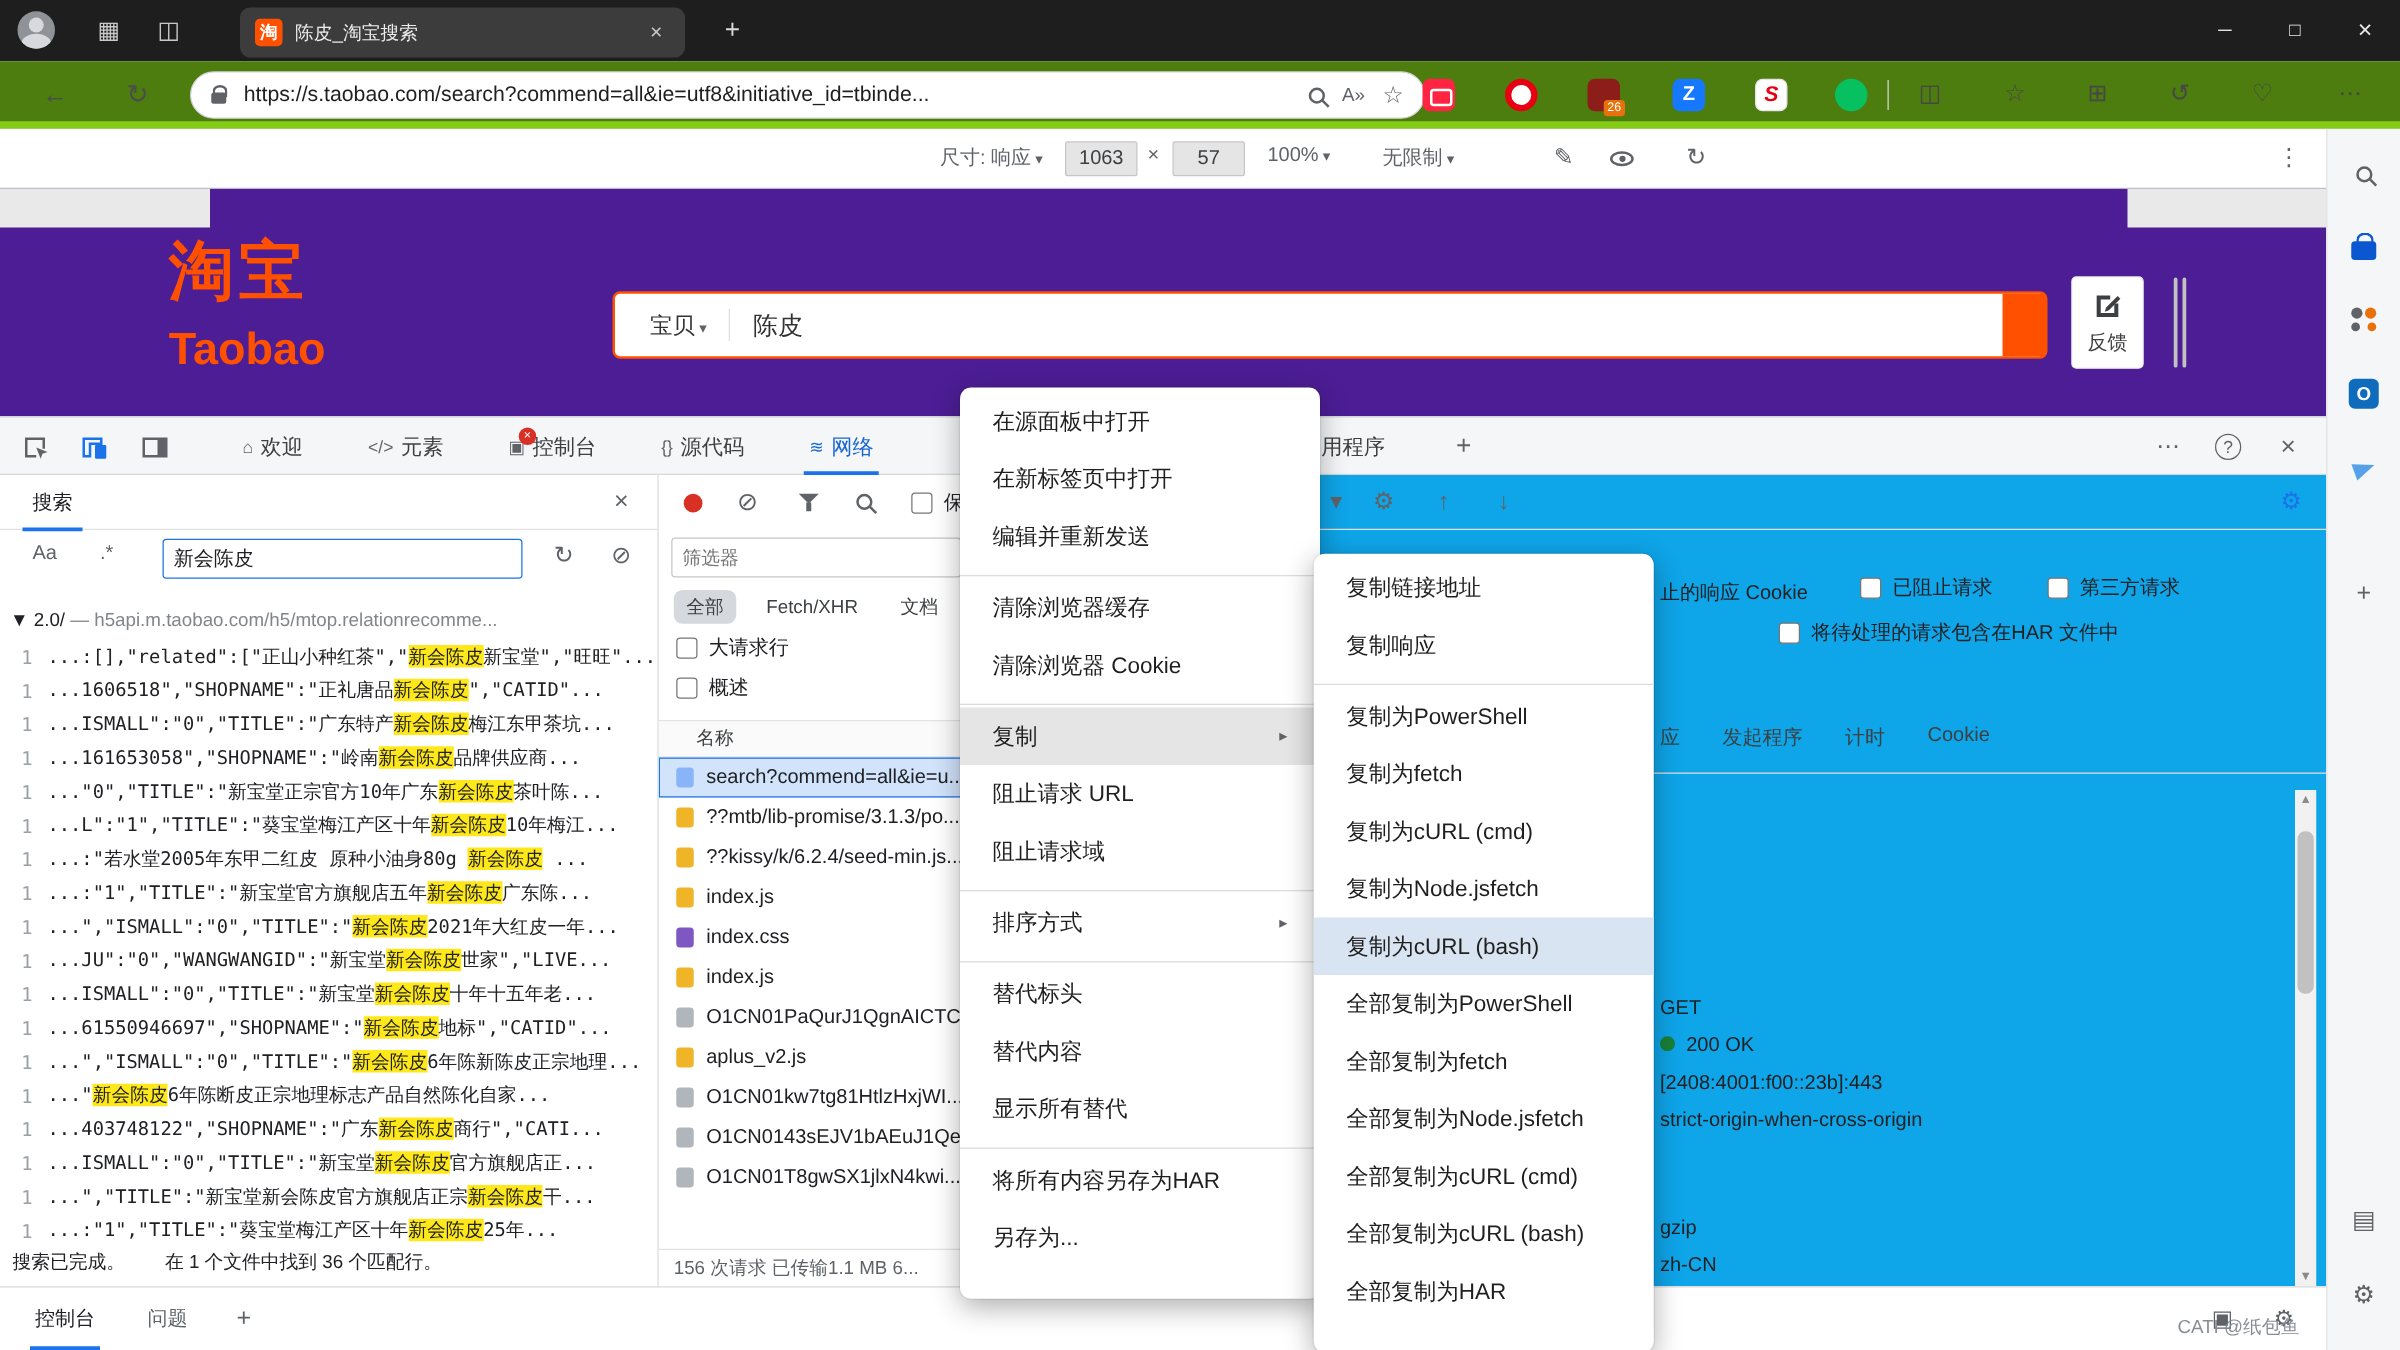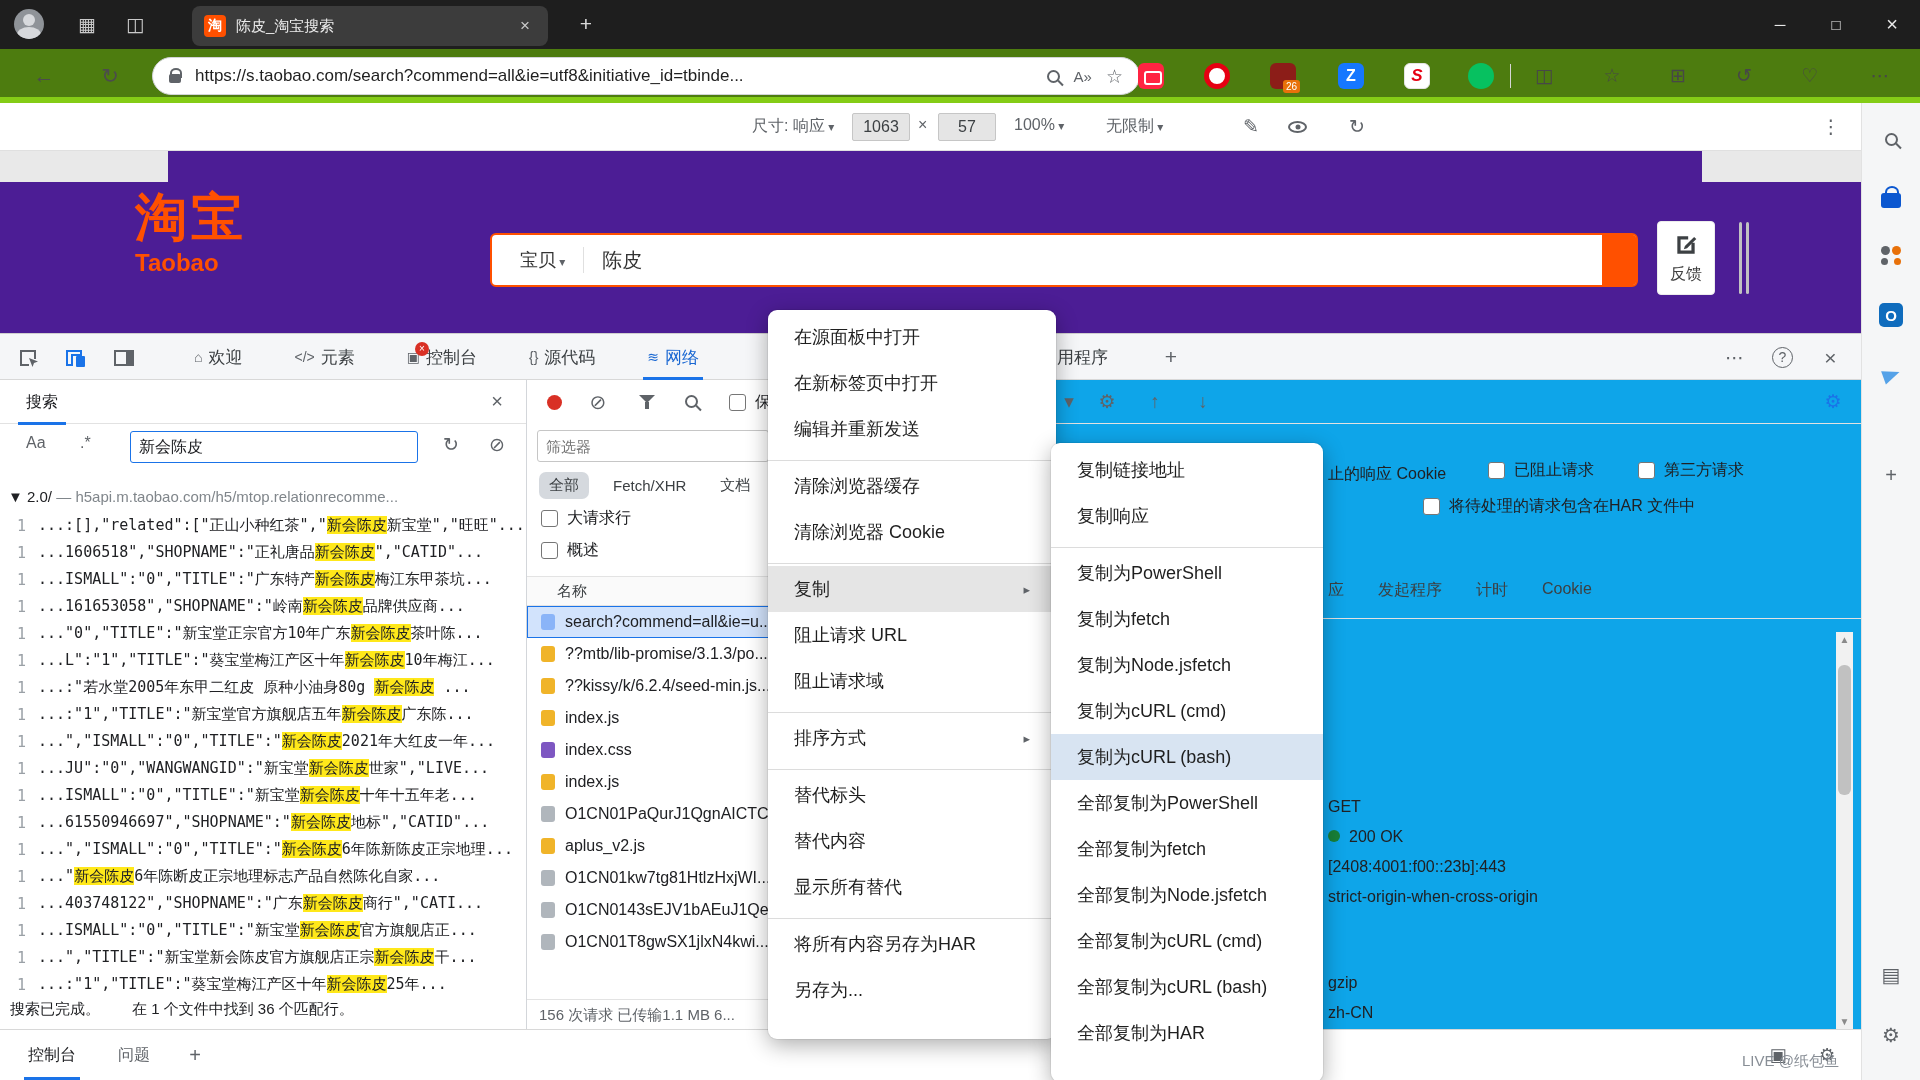--- a/index.html
+++ b/index.html
@@ -68,21 +68,21 @@
 [data-name="stylus-icon"]::before{content:"✎"}
 [data-name="rotate-icon"]::before{content:"↻"}
 [data-name="emu-more-icon"]::before{content:"⋮"}
 .eye{position:absolute;width:19px;height:12px;border:2px solid #5f6368;border-radius:50%}
 .eye::after{content:"";position:absolute;left:50%;top:50%;transform:translate(-50%,-50%);width:5px;height:5px;background:#5f6368;border-radius:50%}
 
 #page{position:absolute;left:0;top:151px;width:1861px;height:182px;background:#4c1d95;overflow:hidden}
 .gcorner{position:absolute;top:0;height:31px;background:#e9e9e9}
 .tblogo{position:absolute;left:135px;top:40px;color:#ff5000;line-height:1}
 .tblogo .cn{font-size:52px;font-weight:900;letter-spacing:4px}
-.tblogo .en{font-size:24px;font-weight:bold;margin-top:8px}
+.tblogo .en{font-size:36px;font-weight:bold;margin-top:18px}
 .tbsearch{position:absolute;left:490px;top:82px;width:1148px;height:54px;border:2px solid #ff5000;border-radius:6px;background:#fff;display:flex;align-items:center}
 .tbsearch .cat{font-size:18px;color:#333;margin-left:28px}
 .tbsearch .divv{width:1px;height:26px;background:#e0e0e0;margin:0 18px}
 .tbsearch .q{font-size:20px;color:#333}
 .sbtn{position:absolute;right:0;top:0;width:34px;height:50px;background:#ff5000;border-radius:0 3px 3px 0}
 .fb{position:absolute;left:1657px;top:70px;width:58px;height:74px;background:#fff;border:1px solid #ececec;border-radius:4px;display:flex;flex-direction:column;align-items:center;justify-content:center;gap:6px}
 .fb .fb-label{font-size:16px;color:#404040}
 .pagescroll{position:absolute;left:1737px;top:71px;width:14px;height:72px}
 .pagescroll::before,.pagescroll::after{content:"";position:absolute;top:0;width:3px;height:72px;background:#c2c2c2;border-radius:2px}
 .pagescroll::before{left:2px}.pagescroll::after{left:9px}
@@ -695,25 +695,25 @@
     </div>
     <div class="menu-item" data-name="submenu-item">
       <span data-name="submenu-item-label">复制为PowerShell</span>
       <span class="arr" data-name="submenu-arrow-icon"></span>
     </div>
     <div class="menu-item" data-name="submenu-item">
       <span data-name="submenu-item-label">复制为fetch</span>
       <span class="arr" data-name="submenu-arrow-icon"></span>
     </div>
     <div class="menu-item" data-name="submenu-item">
+      <span data-name="submenu-item-label">复制为cURL (cmd)</span>
+      <span class="arr" data-name="submenu-arrow-icon"></span>
+    </div>
+    <div class="menu-item" data-name="submenu-item">
       <span data-name="submenu-item-label">复制为Node.jsfetch</span>
-      <span class="arr" data-name="submenu-arrow-icon"></span>
-    </div>
-    <div class="menu-item" data-name="submenu-item">
-      <span data-name="submenu-item-label">复制为cURL (cmd)</span>
       <span class="arr" data-name="submenu-arrow-icon"></span>
     </div>
     <div class="menu-item hl" data-name="submenu-item">
       <span data-name="submenu-item-label">复制为cURL (bash)</span>
       <span class="arr" data-name="submenu-arrow-icon"></span>
     </div>
     <div class="menu-item" data-name="submenu-item">
       <span data-name="submenu-item-label">全部复制为PowerShell</span>
       <span class="arr" data-name="submenu-arrow-icon"></span>
     </div>
@@ -732,13 +732,13 @@
     <div class="menu-item" data-name="submenu-item">
       <span data-name="submenu-item-label">全部复制为cURL (bash)</span>
       <span class="arr" data-name="submenu-arrow-icon"></span>
     </div>
     <div class="menu-item" data-name="submenu-item">
       <span data-name="submenu-item-label">全部复制为HAR</span>
       <span class="arr" data-name="submenu-arrow-icon"></span>
     </div>
   </div>
 
-<div id="wm" data-name="watermark">LIVE @纸包鱼</div>
+<div id="wm" data-name="watermark">CATI @纸包鱼</div>
 
 </body></html>

